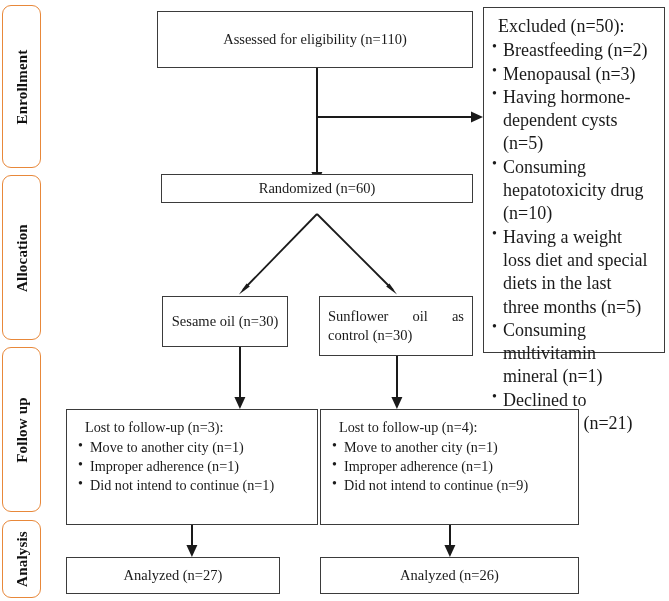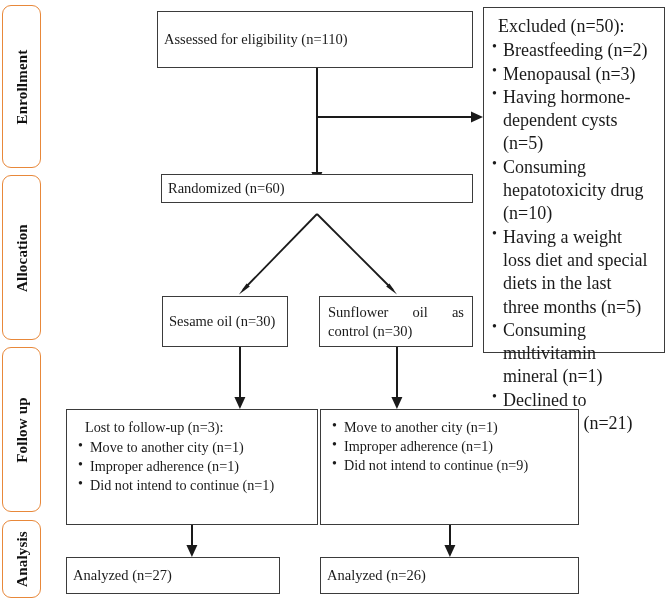--- a/index.html
+++ b/index.html
@@ -43,20 +43,21 @@
   
   .node {
     position: absolute;
     border: 1.6px solid #3b3b3b;
     background: #ffffff;
     box-sizing: border-box;
   }
   .node-center {
     display: flex;
     align-items: center;
+    justify-content: center;
     text-align: center;
     font-size: 14.5px;
     line-height: 1.25;
     padding: 0 6px;
   }
   .node-just {
     display: flex;
     align-items: center;
     font-size: 14.5px;
     line-height: 1.3;
@@ -177,34 +178,35 @@
   </div>
 
   <div class="node node-center" style="left:161px; top:174px; width:312px; height:29px;">
     <span>Randomized (n=60)</span>
   </div>
 
   <div class="node node-center" style="left:162px; top:296px; width:126px; height:51px;">
     <span>Sesame oil (n=30)</span>
   </div>
 
-  <div class="node node-just" style="left:319px; top:296px; width:154px; height:51px;">
+  <div class="node node-just" style="left:319px; top:296px; width:154px; height:60px;">
     <span>Sunflower oil as control (n=30)</span>
   </div>
 
   <div class="node node-list" style="left:66px; top:409px; width:252px; height:116px;">
     <div class="list-head">Lost to follow-up (n=3):</div>
     <ul class="bullets">
       <li>Move to another city (n=1)</li>
       <li>Improper adherence (n=1)</li>
       <li>Did not intend to continue (n=1)</li>
     </ul>
   </div>
 
   <div class="node node-list" style="left:320px; top:409px; width:259px; height:116px;">
+    <div class="list-head">Lost to follow-up (n=4):</div>
     <ul class="bullets">
       <li>Move to another city (n=1)</li>
       <li>Improper adherence (n=1)</li>
       <li>Did not intend to continue (n=9)</li>
     </ul>
   </div>
 
   <div class="node node-center" style="left:66px; top:557px; width:214px; height:37px;">
     <span>Analyzed (n=27)</span>
   </div>

